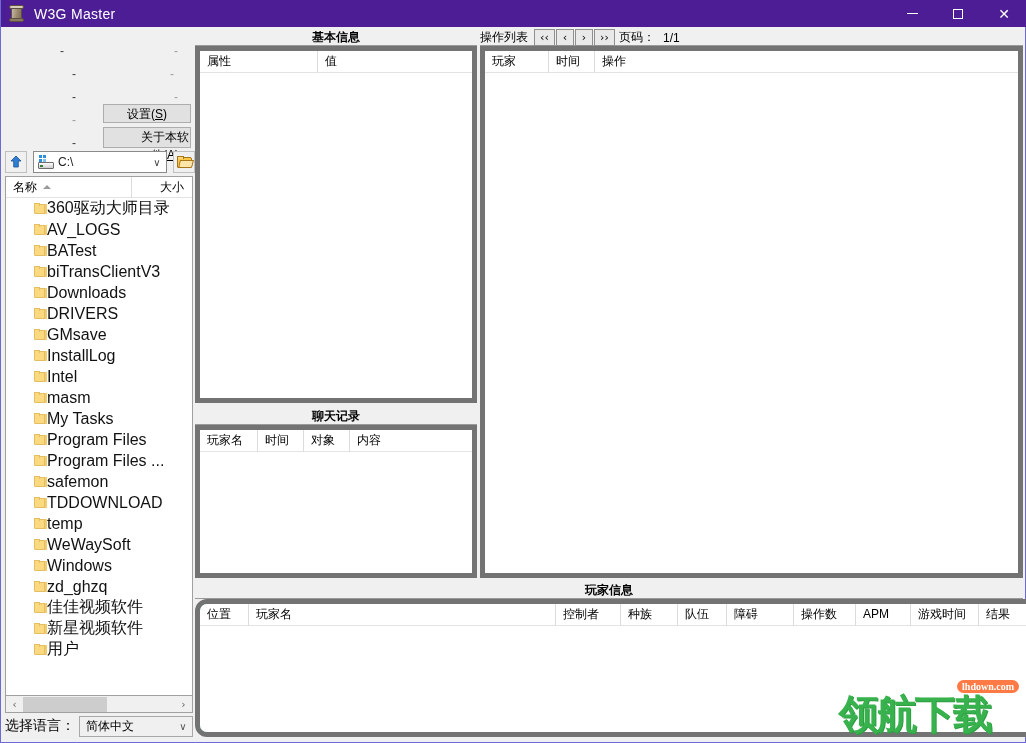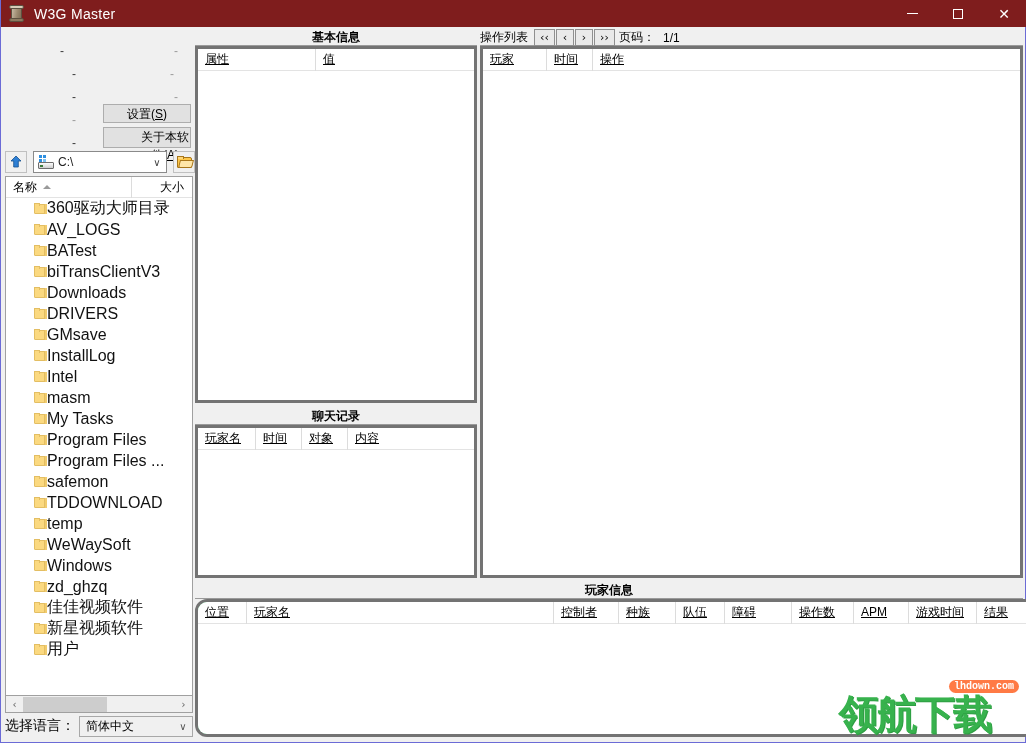--- a/index.html
+++ b/index.html
@@ -15,21 +15,21 @@
     width: 1026px; height: 743px;
     background: #f0f0f0;
     border: 1px solid #6b6bd6;
     border-top: none;
   }
 
   
   #titlebar {
     position: absolute; left: 0; top: 0;
     width: 1026px; height: 27px;
-    background: #7f1d1d;
+    background: #4c1d95;
     display: flex; align-items: center;
   }
   #title-icon {
     width: 18px; height: 18px;
     margin-left: 7px; margin-right: 8px;
     position: relative; flex: 0 0 auto;
   }
   #title-icon .scroll-body {
     position: absolute; left: 3px; top: 1px;
     width: 11px; height: 16px;
@@ -75,23 +75,22 @@
     text-align: center;
     border-bottom: 1px solid #9a9a9a;
     line-height: 14px;
     height: 16px;
   }
 
   
   .listpanel {
     position: absolute;
     background: #86efac;
-    border: 3px solid #737373;
+    border: 5px solid #737373;
     overflow: hidden;
-    text-decoration: underline;
   }
   .lp-header {
     display: flex;
     height: 22px;
     background: #ffffff;
     border-bottom: 1px solid #e3e3e3;
     align-items: center;
   }
   .lp-col {
     height: 22px;
@@ -288,21 +287,21 @@
     letter-spacing: -2px;
     line-height: 44px;
     text-shadow: 1px 1px 0 #2f9e44;
     white-space: nowrap;
   }
   #wm-badge {
     position: absolute; right: 2px; top: 0;
     background: #ff7a45; color: #fff;
     font-size: 10px; font-weight: bold;
     padding: 1px 5px; border-radius: 7px;
-    font-family: Liberation Mono, monospace;
+    font-family: Liberation Serif, serif;
     white-space: nowrap;
   }
 </style>
 </head>
 <body>
 
 <div id="app">
 
   <div id="titlebar">
     <div id="title-icon">

